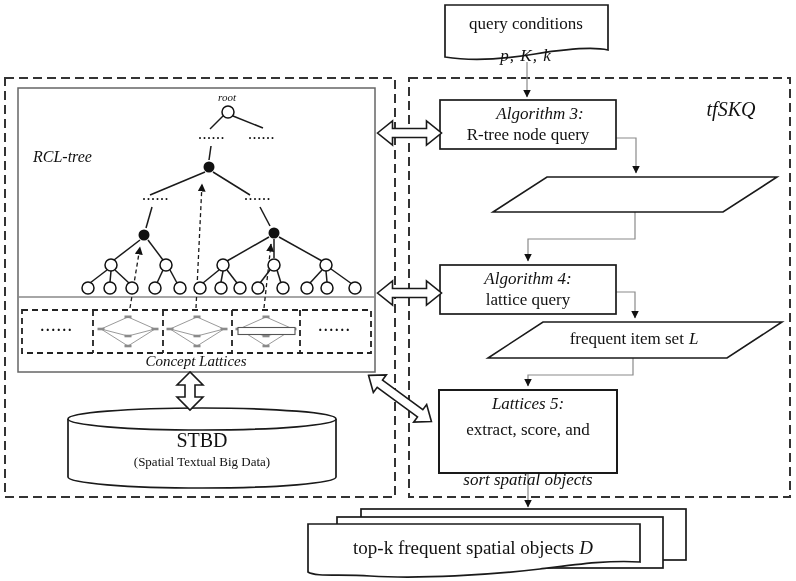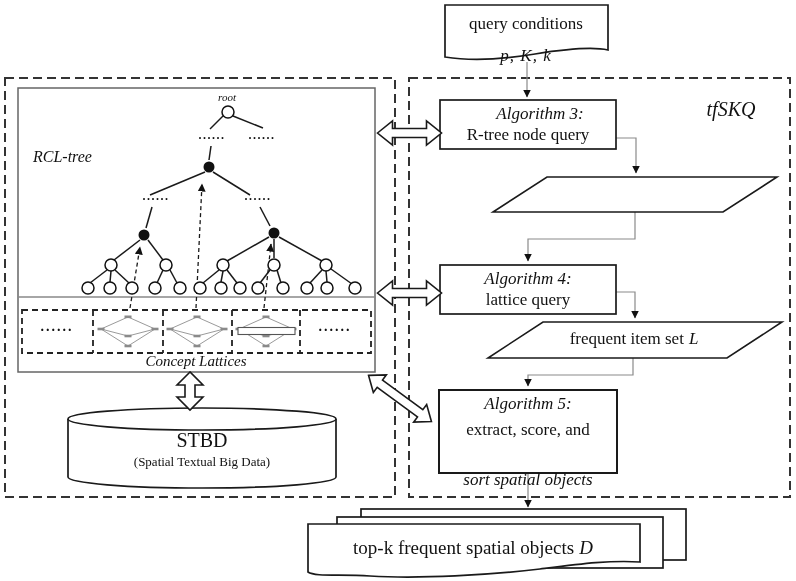--- a/index.html
+++ b/index.html
@@ -177,21 +177,21 @@
 
 <div class="t fs17 it" style="left:528px;top:114px;margin-left:12px;">Algorithm 3:</div>
 <div class="t fs17" style="left:528px;top:135px;">R-tree node query</div>
 
 
 <div class="t fs17 it" style="left:528px;top:279px;">Algorithm 4:</div>
 <div class="t fs17" style="left:528px;top:300px;">lattice query</div>
 
 <div class="t fs17" style="left:634px;top:339px;"><span>frequent item set</span><span class="sym">L</span></div>
 
-<div class="t fs17 it" style="left:528px;top:404px;">Algorithm 5:</div>
+<div class="t fs17 it" style="left:528px;top:404px;">Lattices 5:</div>
 <div class="t fs17" style="left:528px;top:430px;">extract, score, and</div>
 <div class="t fs17" style="left:528px;top:480px;font-style:italic;">sort spatial objects</div>
 
 <div class="t fs19" style="left:473px;top:548px;"><span>top-k frequent spatial objects</span><span class="sym">D</span></div>
 
 <div class="t fs16 it leftalign" style="left:33px;top:108px;">RCL-tree</div>
 <div class="t fs13 it" style="left:227px;top:97px;">root</div>
 
 <div class="t dots" style="left:212px;top:139px;">......</div>
 <div class="t dots" style="left:262px;top:139px;">......</div>

